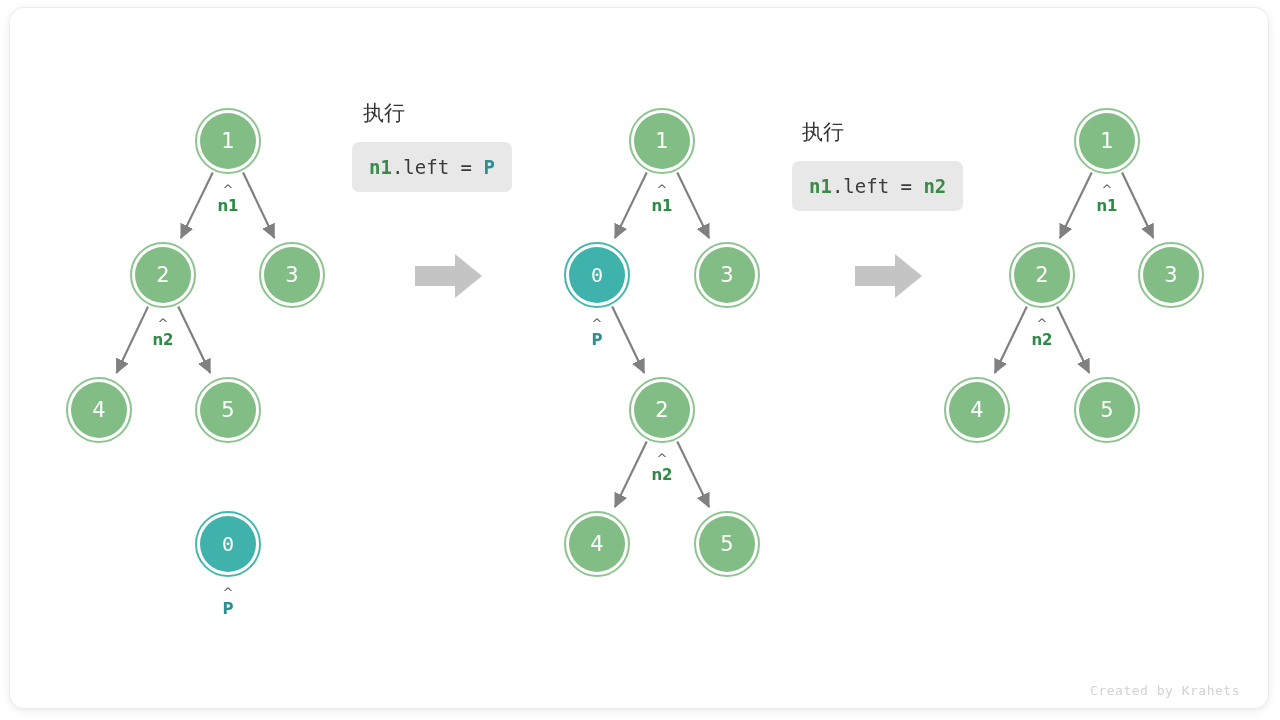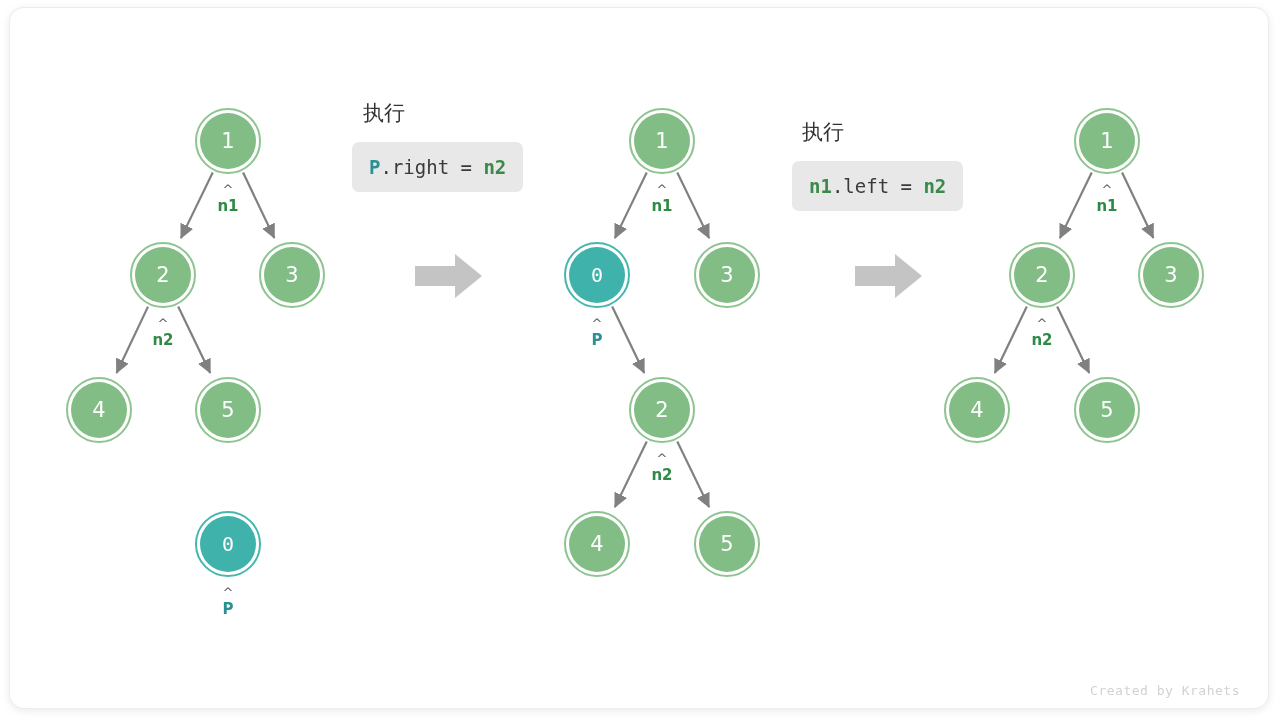--- a/index.html
+++ b/index.html
@@ -209,21 +209,21 @@
       <div class="ptr green-l" style="left: 123px; top: 319px; width: 80px;"><span class="caret">^</span><span>n2</span></div>
       <div class="ptr teal-l" style="left: 188px; top: 588px; width: 80px;"><span class="caret">^</span><span>P</span></div>
       <div class="ptr green-l" style="left: 622px; top: 185px; width: 80px;"><span class="caret">^</span><span>n1</span></div>
       <div class="ptr teal-l" style="left: 557px; top: 319px; width: 80px;"><span class="caret">^</span><span>P</span></div>
       <div class="ptr green-l" style="left: 622px; top: 454px; width: 80px;"><span class="caret">^</span><span>n2</span></div>
       <div class="ptr green-l" style="left: 1067px; top: 185px; width: 80px;"><span class="caret">^</span><span>n1</span></div>
       <div class="ptr green-l" style="left: 1002px; top: 319px; width: 80px;"><span class="caret">^</span><span>n2</span></div>
     </div>
   <div id="step-layer">
       <div class="exec-title" style="left: 363px; top: 99px;">执行</div>
-      <div class="codebox" style="left: 352px; top: 142px;"><div><span class="kt">P</span><span class="op">.right = </span><span class="kg">n2</span></div></div>
+      <div class="codebox" style="left: 352px; top: 142px;"><div><span class="kg">n1</span><span class="op">.left = </span><span class="kt">P</span></div></div>
       <div class="exec-title" style="left: 802px; top: 118px;">执行</div>
       <div class="codebox" style="left: 792px; top: 161px;"><div><span class="kg">n1</span><span class="op">.left = </span><span class="kg">n2</span></div></div>
     </div>
   <div id="steparrow-layer">
       <div class="steparrow" style="left: 415px; top: 253px;"><svg width="68" height="46" viewBox="0 0 68 46">
           <path d="M0,13 L40,13 L40,1 L67,23 L40,45 L40,33 L0,33 Z" fill="#c4c4c4"></path>
         </svg></div>
       <div class="steparrow" style="left: 855px; top: 253px;"><svg width="68" height="46" viewBox="0 0 68 46">
           <path d="M0,13 L40,13 L40,1 L67,23 L40,45 L40,33 L0,33 Z" fill="#c4c4c4"></path>
         </svg></div>

